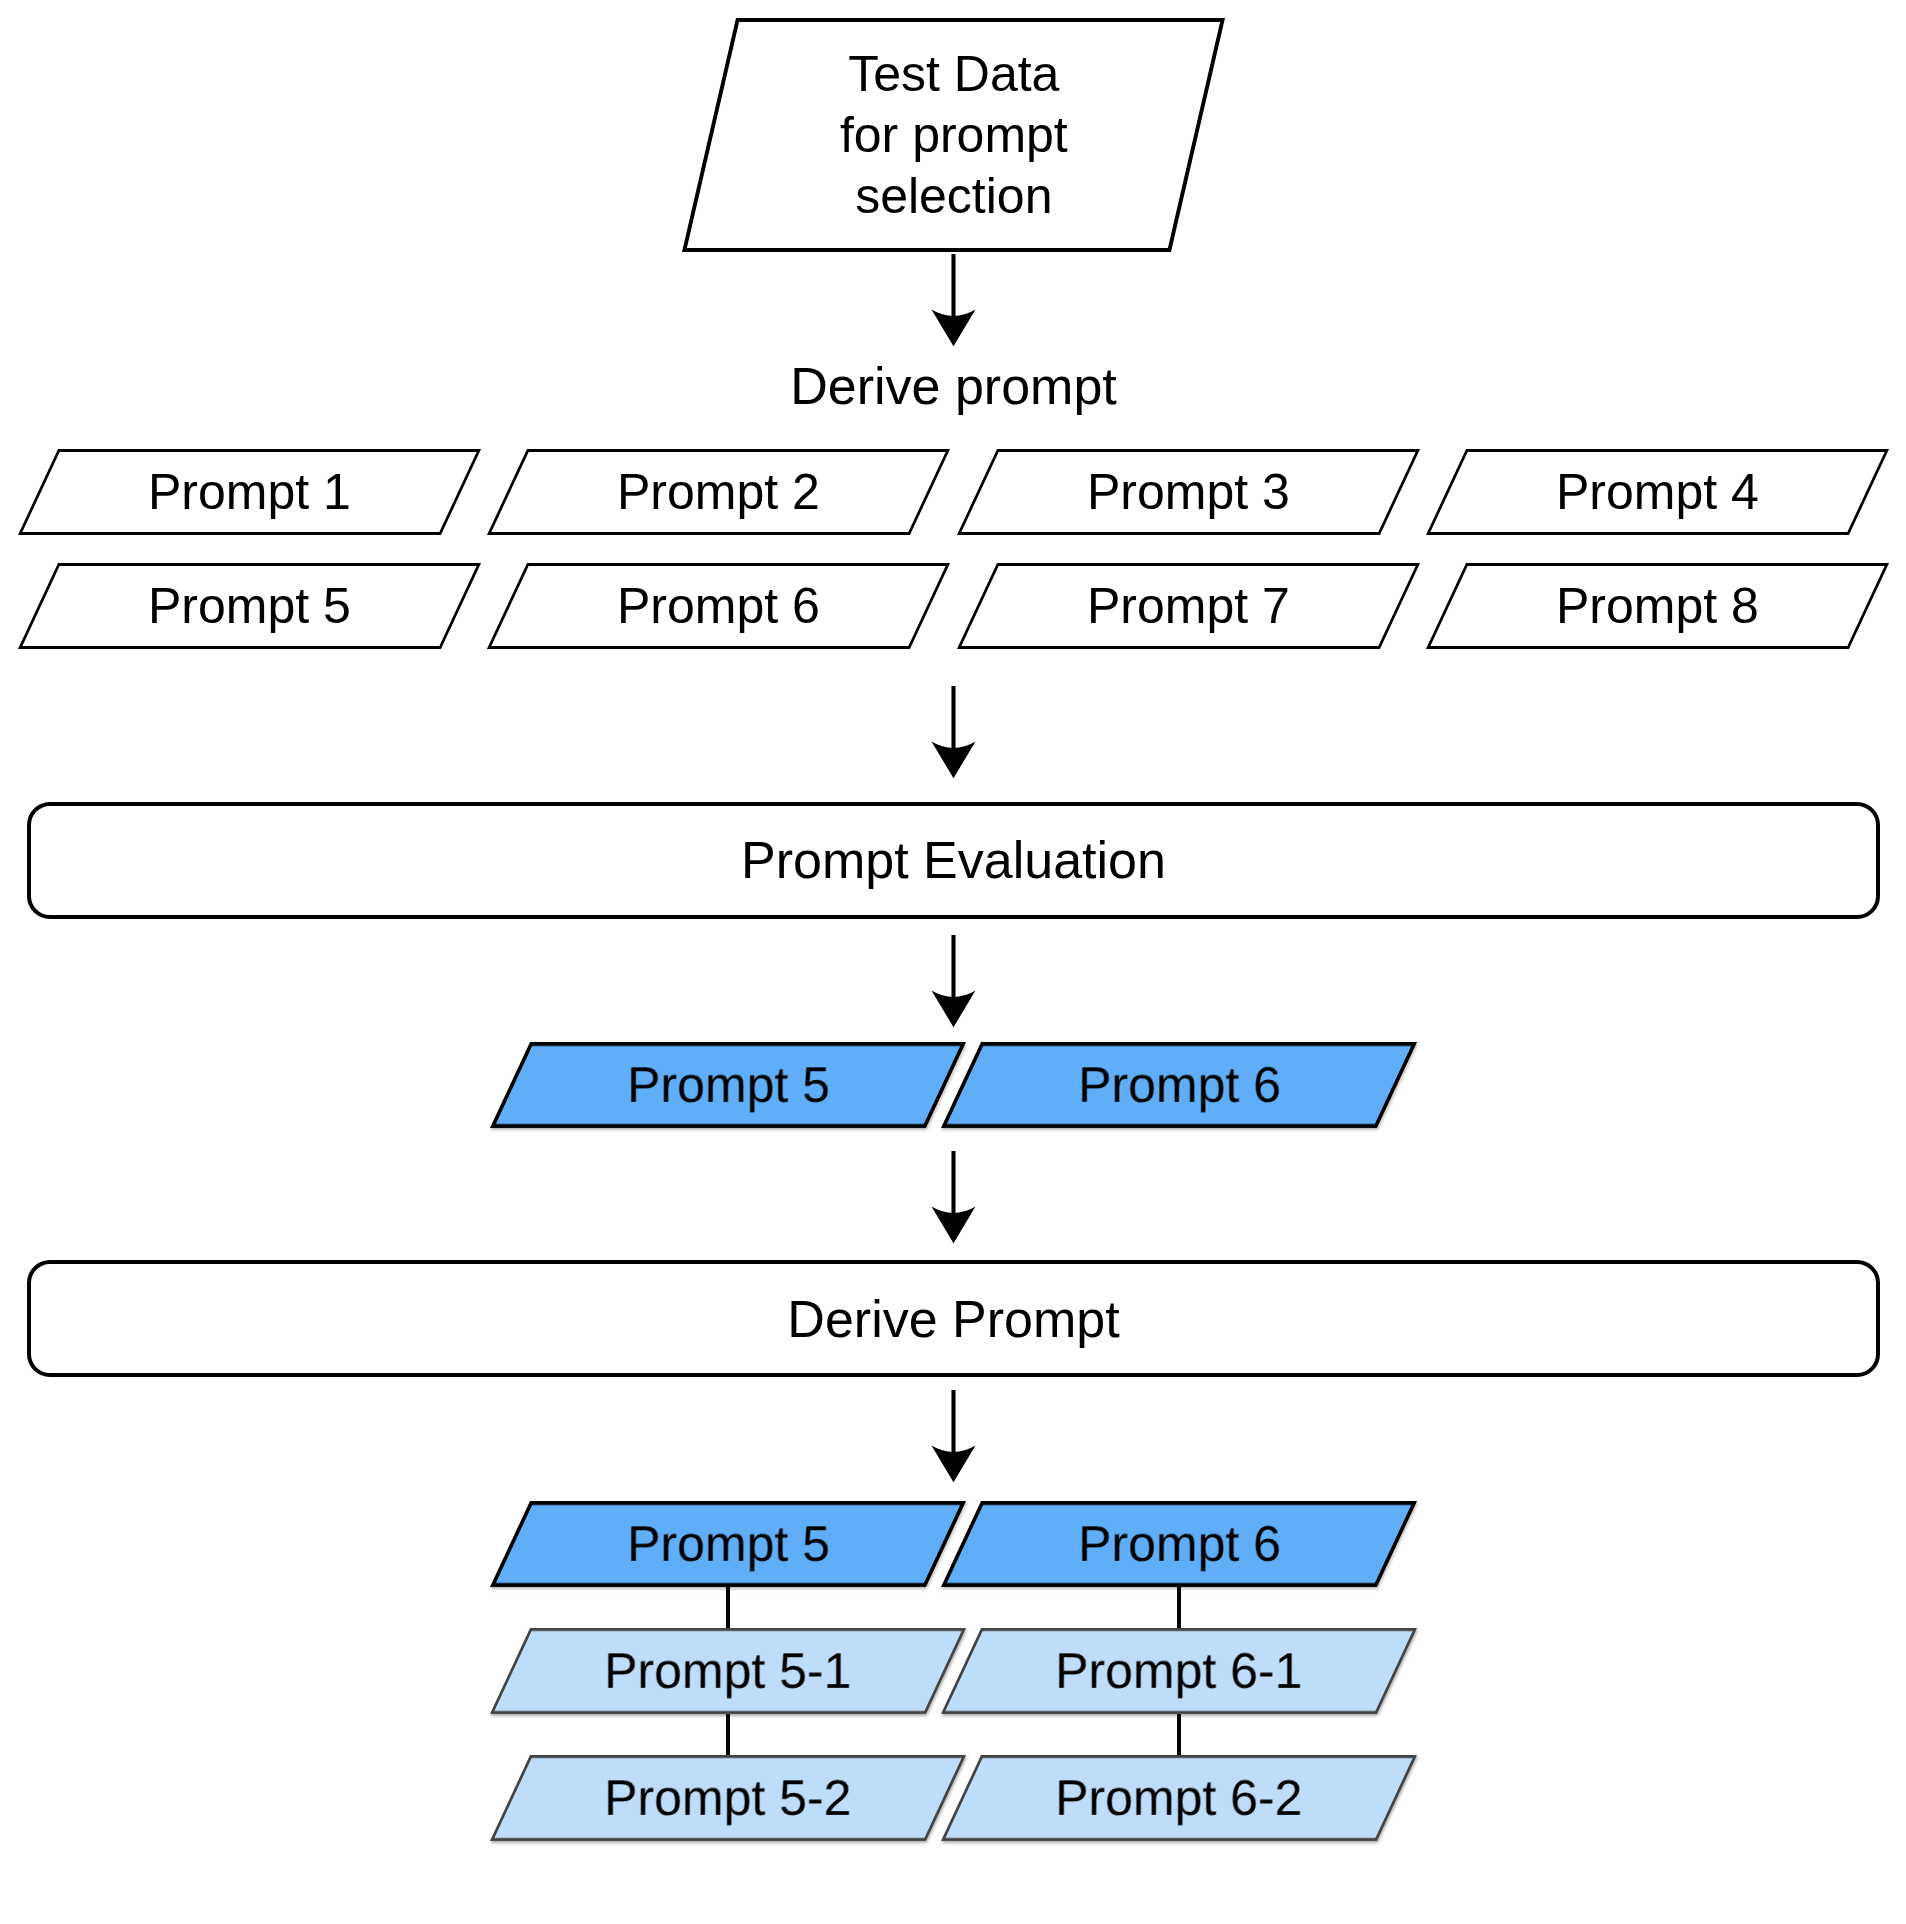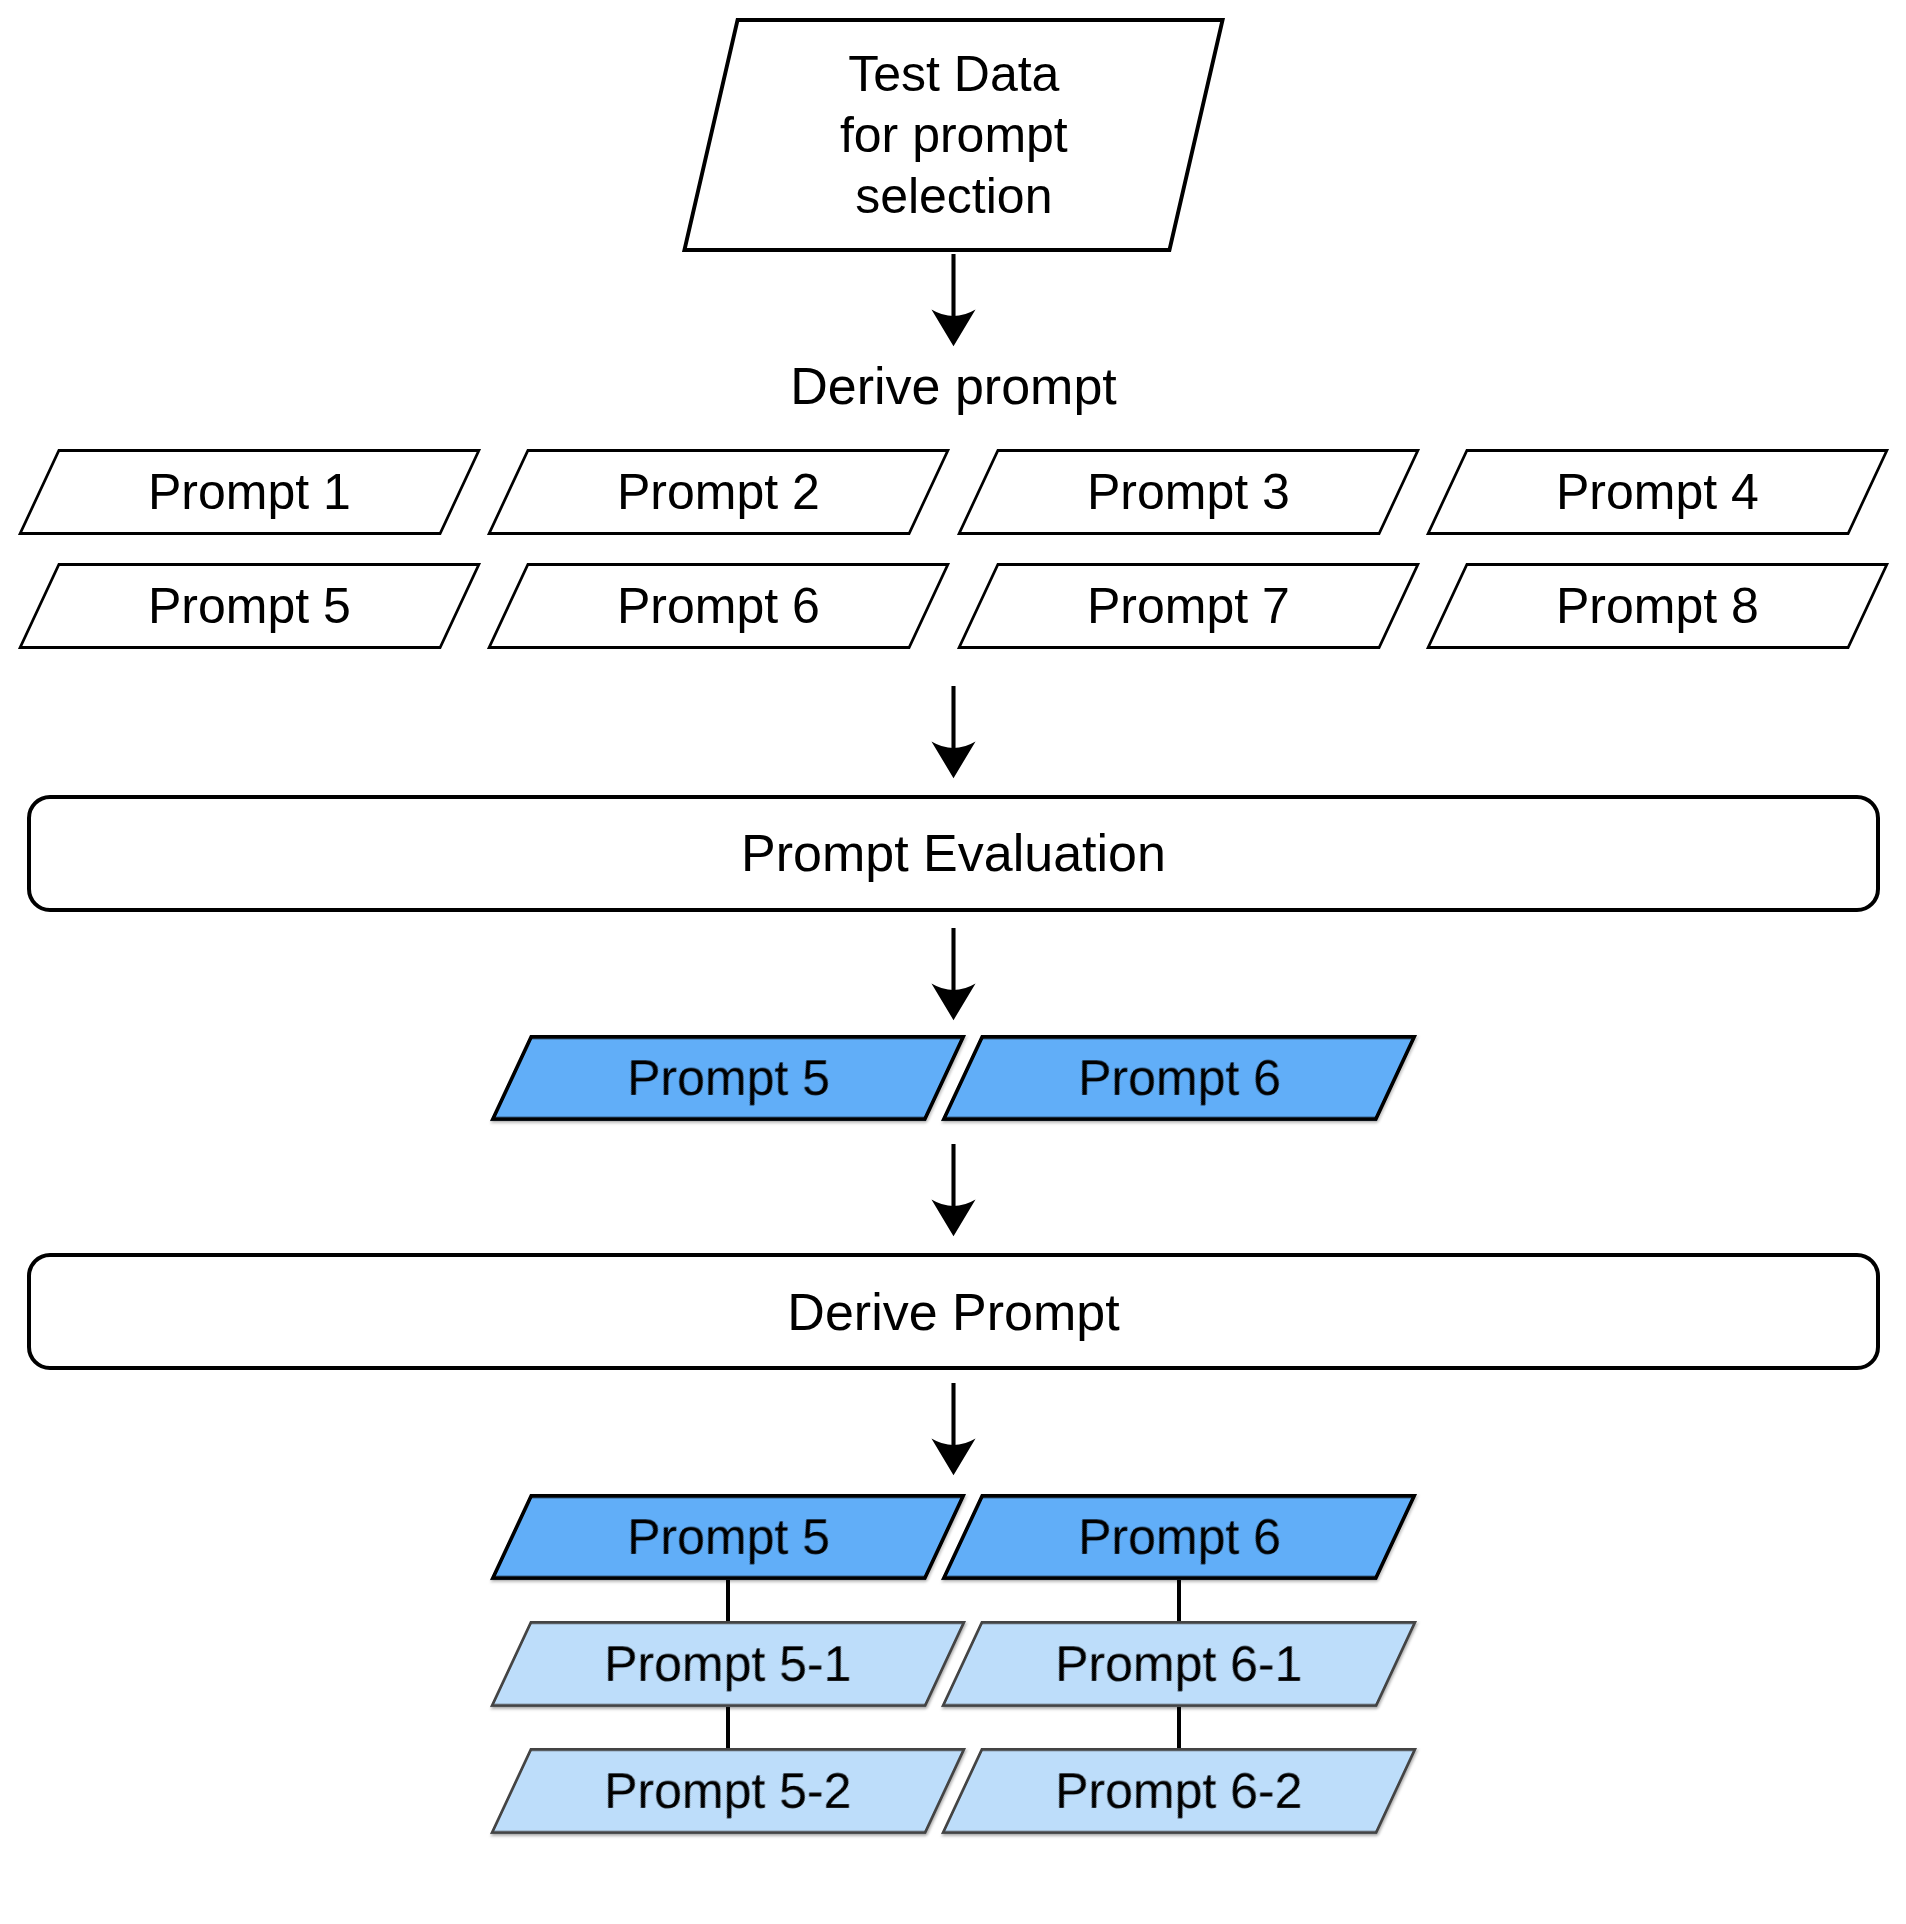--- a/index.html
+++ b/index.html
@@ -90,21 +90,21 @@
     border-radius: 23px;
     display: flex;
     align-items: center;
     justify-content: center;
     background: #ffffff;
   }
   .process > span {
     font-size: 52px;
     font-weight: 500;
   }
-  .p-gap-a { margin-top: 16px; }
+  .p-gap-a { margin-top: 23px; }
   .p-gap-b { margin-top: 16.3px; }
   
   .selected-row {
     margin-top: 14px;
     display: flex;
     gap: 14.7px;
   }
   .blue {
     background: #61AEF8;
     border: 4.1px solid #000000;

